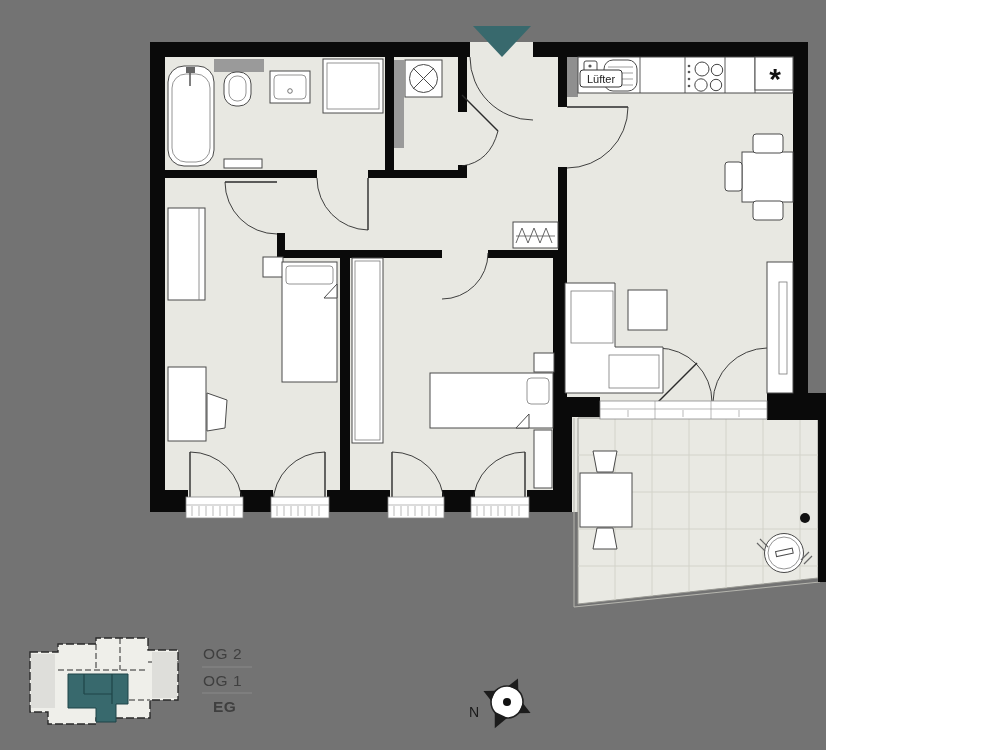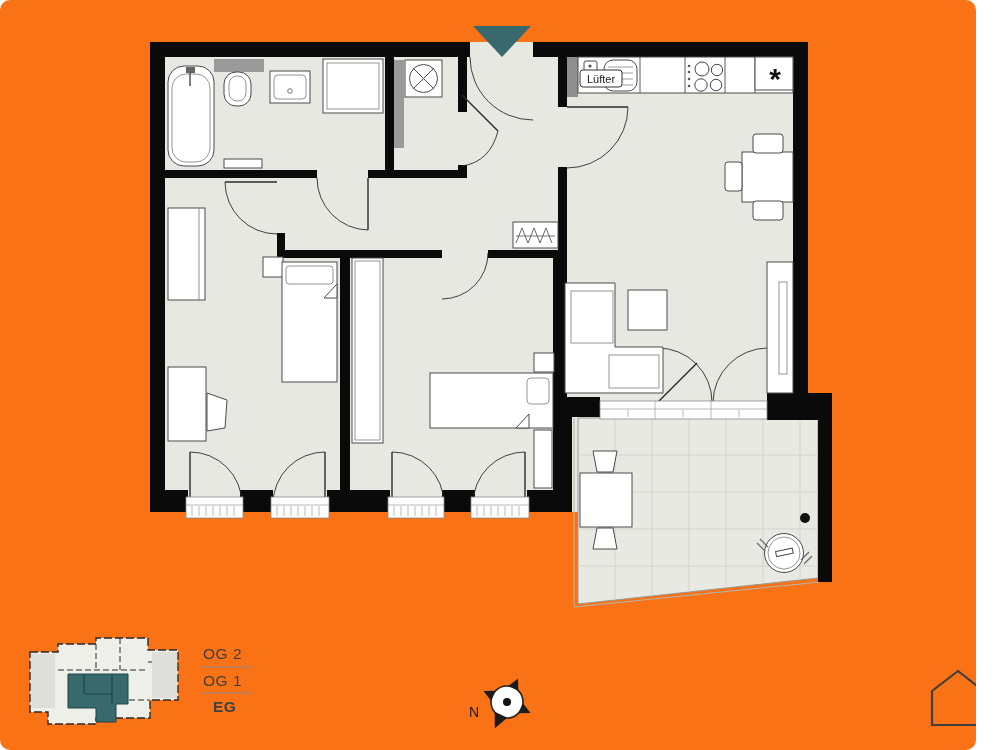--- a/index.html
+++ b/index.html
@@ -1,16 +1,16 @@
 <!DOCTYPE html>
 <html><head>
 <meta charset="utf-8">
 <style>
   html,body{margin:0;padding:0;background:#ffffff;}
-  .stage{width:976px;height:750px;position:relative;background:#f97316;overflow:hidden;border-radius:10px;}
+  .stage{width:826px;height:750px;position:relative;background:#737373;overflow:hidden;}
   svg{display:block;}
   text{font-family:"Liberation Sans",sans-serif;}
   .floor-label{font-size:15.5px;fill:#3f3f3f;letter-spacing:.5px;cursor:pointer;}
   .floor-label.active{font-weight:bold;}
   .lufter{font-size:11px;fill:#1a1a1a;}
   .star{font-size:30px;font-weight:bold;fill:#111;}
   .nlabel{font-size:14px;fill:#1a1a1a;}
   .wall{fill:#0a0a0a;}
   .furn{fill:#ffffff;stroke:#4a4a4a;stroke-width:1;}
   .furn2{fill:none;stroke:#7a7a7a;stroke-width:.8;}

